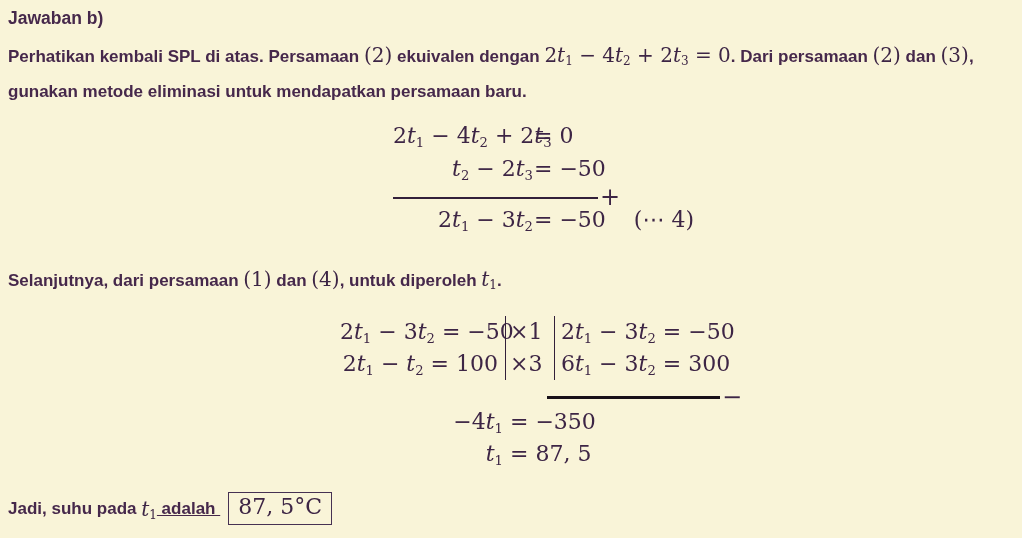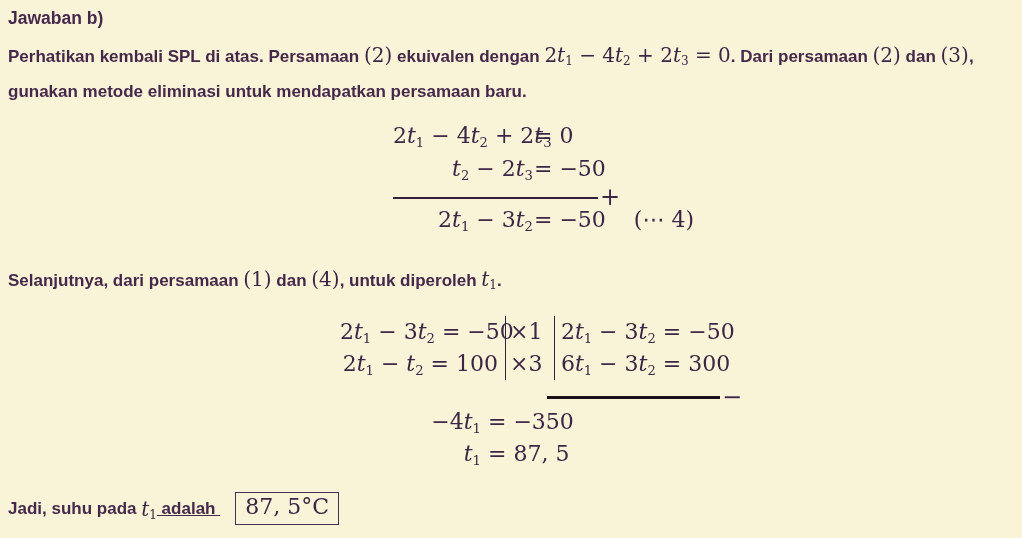--- a/index.html
+++ b/index.html
@@ -57,33 +57,33 @@
     padding: 0 4px;
     border-left: 1.7px solid #33203a;
     border-right: 1.7px solid #33203a;
     line-height: 32px;
   }
   .elim2 .req { margin-left: 6px; text-align: left; line-height: 32px; }
   .elim2 .rule-holder { grid-column: 1 / 4; margin-left: 207px; display: flex; align-items: center; margin-top: 16px; }
   .rule2 { width: 173px; border-top: 3px solid #181018; }
   .elim2 .results {
     grid-column: 1 / 4;
-    margin-left: 85px;
+    margin-left: 107px;
     margin-top: 7px;
     display: grid;
     grid-template-columns: 56px auto;
     column-gap: 7px;
   }
   .elim2 .results .rl { text-align: right; line-height: 32px; }
   .elim2 .results .rr { text-align: left; line-height: 32px; }
 
   
   .conclusion { left: 8px; top: 492px; display: flex; align-items: center; }
   .answer-box {
-    margin-left: 15px;
+    margin-left: 8px;
     border: 1.6px solid #463152;
     padding: 1px 9px 4px 9px;
     font-size: 22px;
   }
 </style>
 </head>
 <body>
 
 <div class="abs title" style="left:8px; top:8px;">Jawaban b)</div>
 

